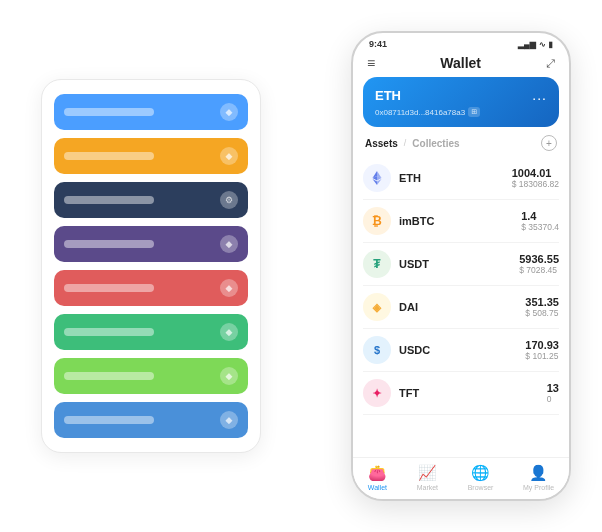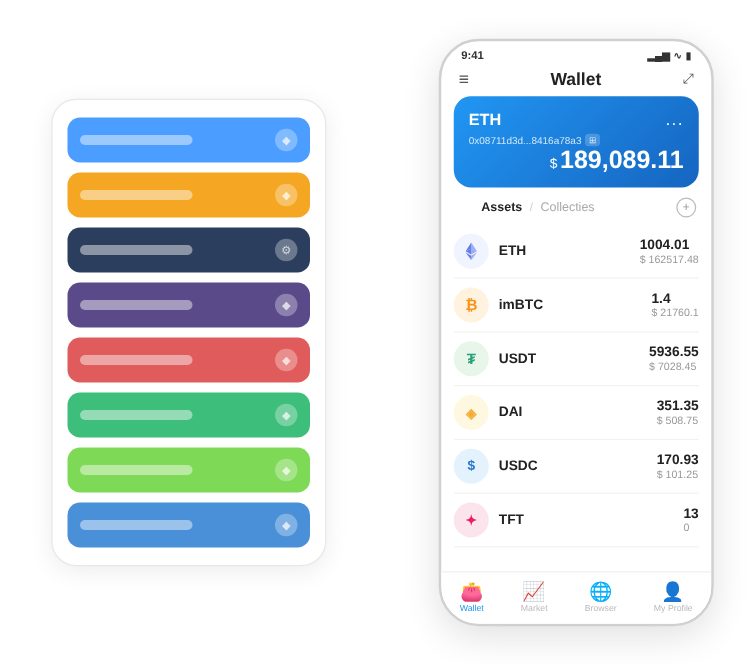--- a/index.html
+++ b/index.html
@@ -200,35 +200,35 @@
       justify-content: space-between;
       align-items: center;
       padding: 0 12px 6px;
     }
 
     .assets-tabs {
       display: flex;
       gap: 6px;
       align-items: center;
       font-size: 10px;
-      margin-left: 20px;
     }
 
     .assets-tab-active {
       color: #222;
       font-weight: 700;
     }
 
     .assets-tab-sep {
       color: #ccc;
       font-size: 9px;
     }
 
     .assets-tab-inactive {
       color: #aaa;
+      font-weight: bold;
     }
 
     .assets-add {
       width: 16px;
       height: 16px;
       border-radius: 50%;
       border: 1.5px solid #bbb;
       display: flex;
       align-items: center;
       justify-content: center;
@@ -396,23 +396,20 @@
     </div>
 
     <div class="eth-card">
       <div class="eth-card-top">
         <span class="eth-card-name">ETH</span>
         <span class="eth-card-dots">...</span>
       </div>
       <div class="eth-card-address">
         <span>0x08711d3d...8416a78a3</span>
         <span class="eth-card-address-badge">⊞</span>
-      </div>
-      <div class="eth-card-balance">
-        <span class="eth-card-currency">$</span><span>189,089.11</span>
       </div>
     </div>
 
     <div class="assets-header">
       <div class="assets-tabs">
         <span class="assets-tab-active">Assets</span>
         <span class="assets-tab-sep">/</span>
         <span class="assets-tab-inactive">Collecties</span>
       </div>
       <div class="assets-add">
@@ -431,32 +428,32 @@
                 <polygon points="16,21 25,16 16,12" fill="#627EEA" opacity="0.6"></polygon>
                 <polygon points="7,16 16,21 16,12" fill="#627EEA"></polygon>
                 <polygon points="16,23 16,30 25,18" fill="#627EEA" opacity="0.6"></polygon>
                 <polygon points="16,23 7,18 16,30" fill="#627EEA"></polygon>
               </svg>
           </div>
           <span class="asset-name">ETH</span>
         </div>
         <div class="asset-right">
           <div class="asset-amount">1004.01</div>
-          <div class="asset-usd">$ 162517.48</div>
+          <div class="asset-usd">$ 183086.82</div>
         </div>
       </div>
 
       <div class="asset-row">
         <div class="asset-left">
           <div class="asset-icon icon-imbtc" style="font-size:12px; font-weight:900;">₿</div>
           <span class="asset-name">imBTC</span>
         </div>
         <div class="asset-right">
           <div class="asset-amount">1.4</div>
-          <div class="asset-usd">$ 21760.1</div>
+          <div class="asset-usd">$ 35370.4</div>
         </div>
       </div>
 
       <div class="asset-row">
         <div class="asset-left">
           <div class="asset-icon icon-usdt" style="font-size:12px; font-weight:900; color:#26A17B;">₮</div>
           <span class="asset-name">USDT</span>
         </div>
         <div class="asset-right">
           <div class="asset-amount">5936.55</div>

